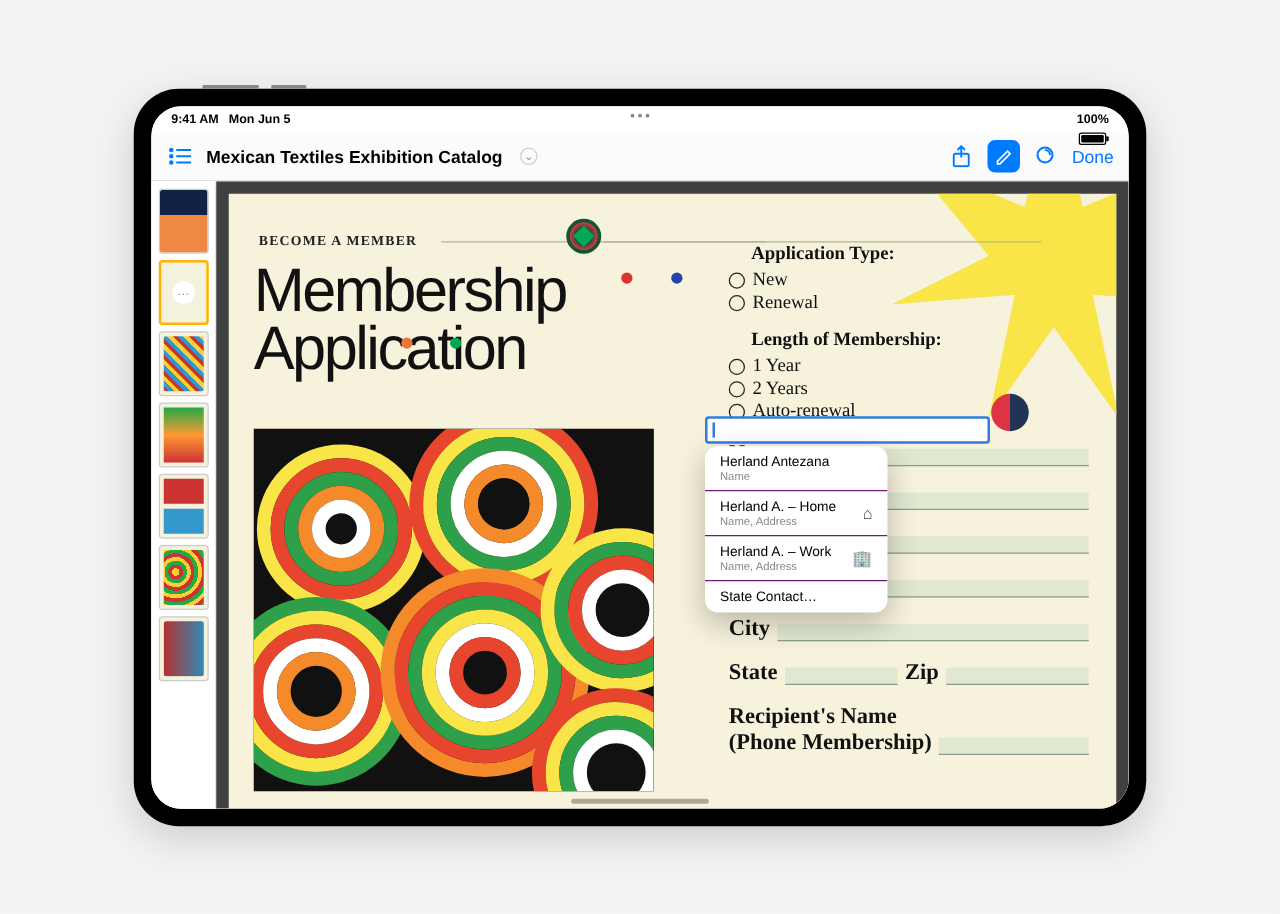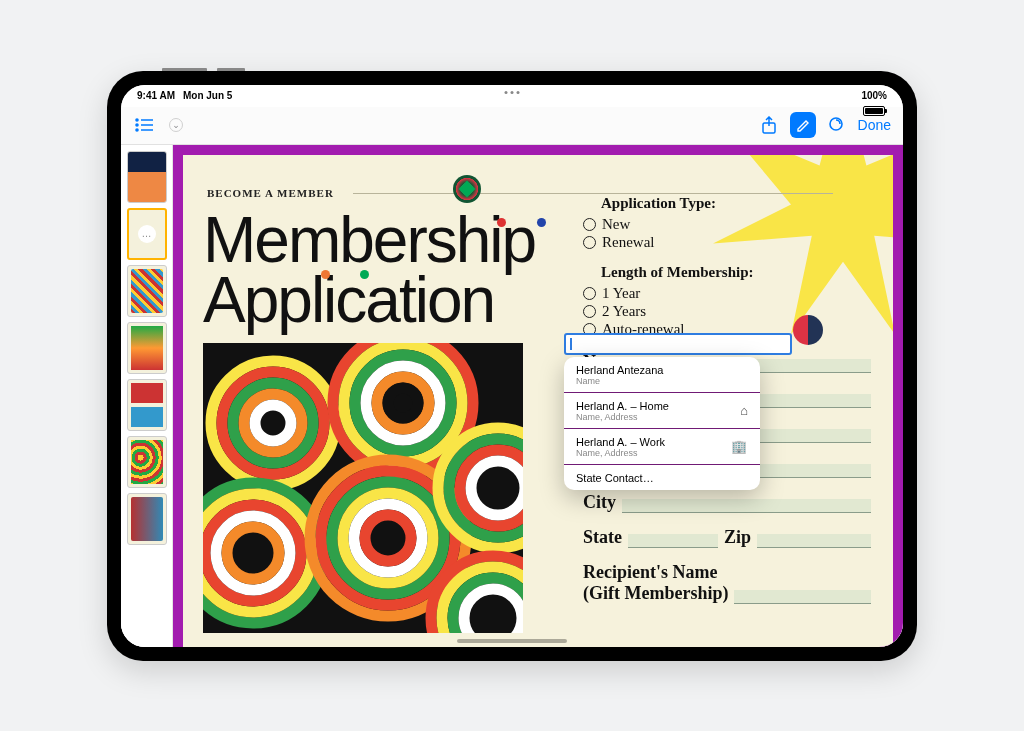--- a/index.html
+++ b/index.html
@@ -80,21 +80,21 @@
   .content { flex: 1; display: flex; background: #fff; overflow: hidden; }
   .thumbs { width: 52px; border-right: 1px solid #e4e4e4; padding: 6px 0; display: flex; flex-direction: column; gap: 5px; align-items: center; background: #fff; overflow: hidden; }
   .thumb { width: 40px; height: 52px; border-radius: 3px; border: 1px solid #ccc; background: #f4f1dc; position: relative; overflow: hidden; }
   .thumb.active { border: 2px solid #ffb300; }
   .thumb .cover { position: absolute; inset: 0; background:
     linear-gradient(135deg,#1cb5e0,#000851);
     }
   .thumb .cover.t1 { background: linear-gradient(180deg,#124 40%,#e84 40%); }
   .thumb2-bubble { position: absolute; top: 50%; left: 50%; transform: translate(-50%,-50%); width: 18px; height: 18px; background: #fff; border-radius: 50%; display: flex; align-items: center; justify-content: center; font-size: 10px; color: #888; }
 
-  .page-wrap { flex: 1; background: #a21caf; overflow: hidden; display: flex; justify-content: center; align-items: flex-start; padding: 10px 10px 0 10px; }
+  .page-wrap { flex: 1; background: #404040; overflow: hidden; display: flex; justify-content: center; align-items: flex-start; padding: 10px 10px 0 10px; }
   .page {
     width: 100%; height: 100%;
     background: #f6f2dc;
     position: relative;
     overflow: hidden;
     font-family: "Times New Roman", serif;
   }
 
   
   .star {
@@ -110,21 +110,21 @@
   
   .become { position: absolute; top: 32px; left: 24px; font-size: 11px; font-weight: 700; letter-spacing: 1px; color: #222; font-family: "Times New Roman", serif; }
   .become-line { position: absolute; top: 38px; left: 170px; right: 280px; height: 1px; background: #b8b49a; }
   .become-line2 { position: absolute; top: 38px; left: 300px; right: 60px; height: 1px; background: #b8b49a; }
   .top-orb { position: absolute; top: 20px; left: 270px; width: 28px; height: 28px; border-radius: 50%; background: radial-gradient(circle,#d34 30%,#153 32%,#d34 55%,#153 57%); }
   .top-orb-diamond { position: absolute; top: 28px; left: 278px; width: 12px; height: 12px; background: #0a5; transform: rotate(45deg); }
 
   .title {
     position: absolute; top: 55px; left: 20px;
     font-family: "Helvetica Neue", Helvetica, Arial, sans-serif;
-    font-size: 64px; font-weight: 500; letter-spacing: -2px; line-height: 0.95;
+    font-size: 49px; font-weight: 500; letter-spacing: -2px; line-height: 0.95;
     color: #111;
   }
   .title .accent-dot { position: absolute; width: 9px; height: 9px; border-radius: 50%; }
   .ad-red { background: #d33; }
   .ad-blue { background: #24a; }
   .ad-orange { background: #e73; }
   .ad-green { background: #0a5; }
 
   
   .art {
@@ -147,21 +147,21 @@
 
   
   .name-input {
     position: absolute; top: 248px; left: 443px; width: 228px; height: 22px;
     border: 2px solid #2f7de1; border-radius: 3px; background: #fff;
   }
   .name-cursor { position: absolute; left: 4px; top: 3px; bottom: 3px; width: 1.5px; background: #2f7de1; }
 
   
   .autofill {
-    position: absolute; top: 272px; left: 443px; width: 196px;
+    position: absolute; top: 272px; left: 443px; width: 146px;
     background: #fff; border-radius: 10px;
     box-shadow: 0 8px 24px rgba(0,0,0,.25);
     font-family: -apple-system, Helvetica, Arial, sans-serif;
     overflow: hidden;
   }
   .af-row { padding: 7px 12px 6px 12px; display: flex; align-items: center; justify-content: space-between; }
   .af-row + .af-row { border-top: 1px solid #701a75; }
   .af-text { display: flex; flex-direction: column; }
   .af-name { font-size: 11px; color: #000; }
   .af-sub { font-size: 9px; color: #888; }
@@ -200,20 +200,21 @@
       <div class="tb-icon">
         <svg width="18" height="14" viewBox="0 0 18 14" stroke="#007aff" stroke-width="1.6" fill="none">
             <circle cx="2" cy="2" r="1" fill="#007aff"></circle>
             <line x1="6" y1="2" x2="18" y2="2"></line>
             <circle cx="2" cy="7" r="1" fill="#007aff"></circle>
             <line x1="6" y1="7" x2="18" y2="7"></line>
             <circle cx="2" cy="12" r="1" fill="#007aff"></circle>
             <line x1="6" y1="12" x2="18" y2="12"></line>
           </svg>
       </div>
+      <span class="doc-title">Mexican Textiles Exhibition Catalog</span>
       <span class="doc-chevron">⌄</span>
       <div class="tb-spacer"></div>
       <div class="tb-icon">
         <svg width="16" height="18" viewBox="0 0 16 18" stroke="#007aff" stroke-width="1.5" fill="none">
             <path d="M8 1v9M5 4l3-3 3 3"></path>
             <rect x="2" y="7" width="12" height="10" rx="1.5"></rect>
           </svg>
       </div>
       <div class="tb-markup-btn">
         <svg width="16" height="16" viewBox="0 0 16 16" stroke="#fff" stroke-width="1.4" fill="none">
@@ -379,21 +380,21 @@
               </div>
             <div class="field-row two">
               <span class="field-label">State</span>
                 <span class="field-line" style="max-width:90px"></span>
               <span class="field-label">Zip</span>
                 <span class="field-line"></span>
             </div>
             <div class="field-row" style="">
               <span class="field-label">
                 <span>Recipient's Name</span><br>
-                <span>(Gift Membership)</span>
+                <span>(Phone Membership)</span>
               </span>
               <span class="field-line"></span>
             </div>
           </div>
 
         </div>
       </div>
     </div>
 
     <div class="name-input">

